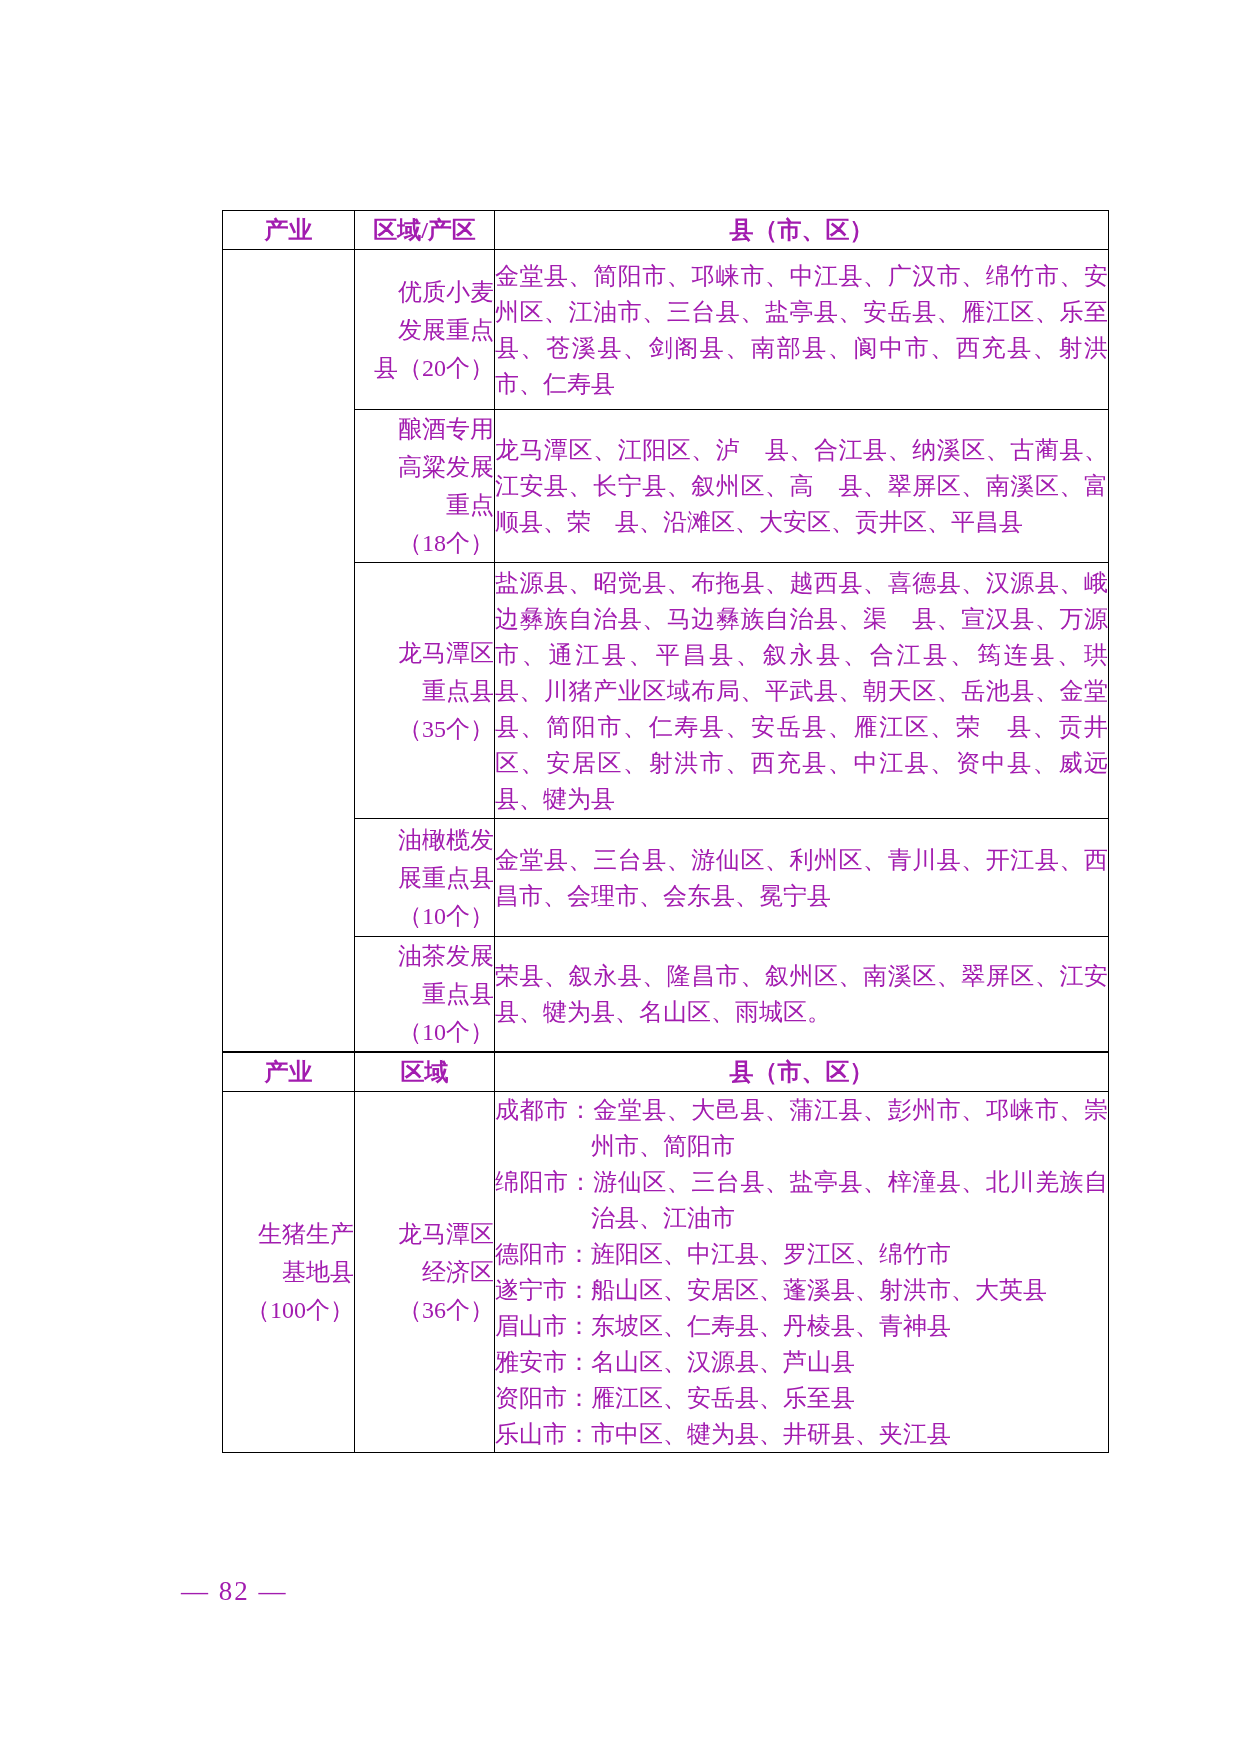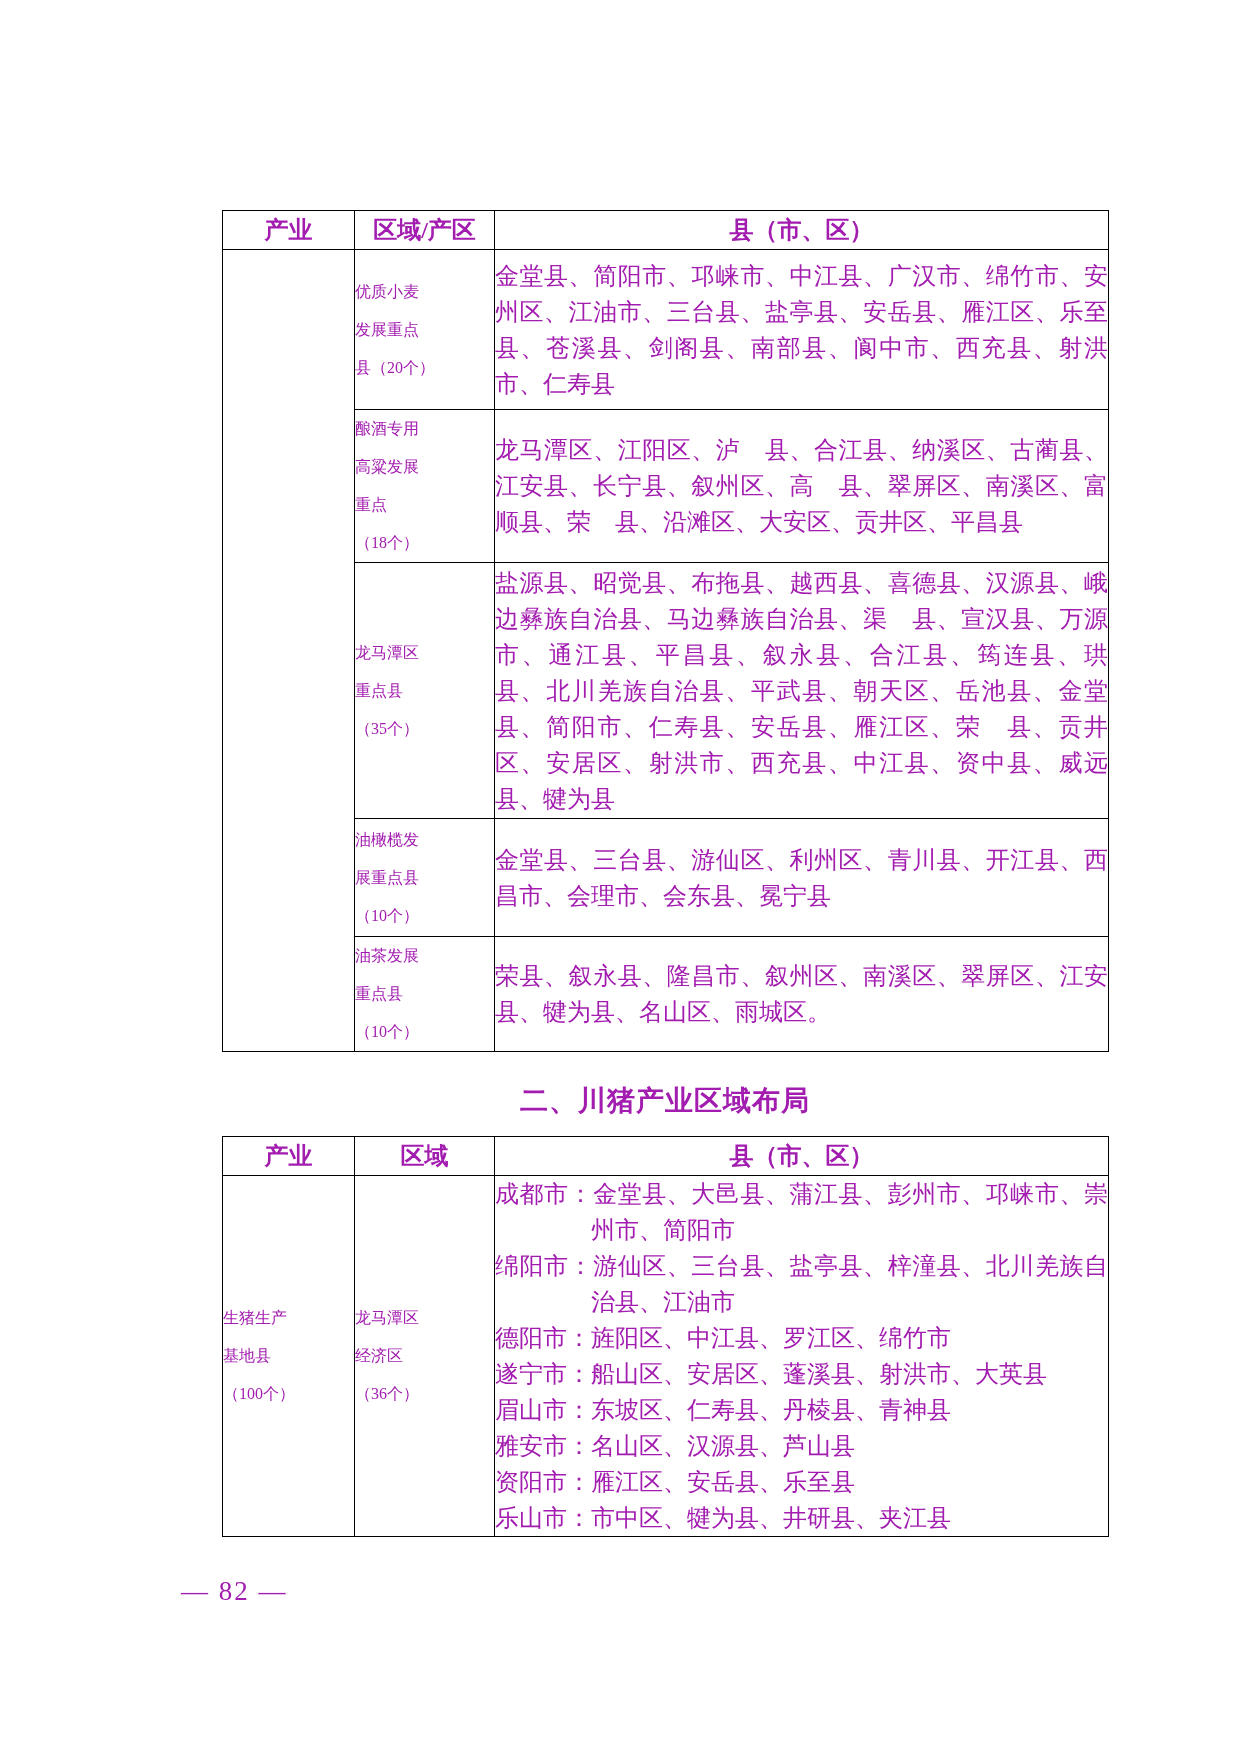--- a/index.html
+++ b/index.html
@@ -34,22 +34,22 @@
     vertical-align: middle;
   }
   th.hdr {
     font-size: 24px;
     font-weight: bold;
     text-align: center;
     height: 38px;
     line-height: 38px;
   }
   td.label-cell {
-    text-align: left;
-    font-size: 16px;
+    text-align: right;
+    font-size: 24px;
     line-height: 38px;
     white-space: pre-line;
   }
   td.counties-cell {
     font-size: 24px;
     line-height: 36px;
     padding: 8px 17px 8px 18px;
     vertical-align: middle;
   }
   .jtext {
@@ -115,21 +115,21 @@
 （18个）</td>
         <td class="counties-cell">
               <div class="jtext">龙马潭区、江阳区、泸　县、合江县、纳溪区、古蔺县、江安县、长宁县、叙州区、高　县、翠屏区、南溪区、富顺县、荣　县、沿滩区、大安区、贡井区、平昌县</div>
             </td>
       </tr>
       <tr style="height:256px;">
         <td class="label-cell">龙马潭区
 重点县
 （35个）</td>
         <td class="counties-cell">
-              <div class="jtext">盐源县、昭觉县、布拖县、越西县、喜德县、汉源县、峨边彝族自治县、马边彝族自治县、渠　县、宣汉县、万源市、通江县、平昌县、叙永县、合江县、筠连县、珙　县、北川羌族自治县、平武县、朝天区、岳池县、金堂县、简阳市、仁寿县、安岳县、雁江区、荣　县、贡井区、安居区、射洪市、西充县、中江县、资中县、威远县、犍为县</div>
+              <div class="jtext">盐源县、昭觉县、布拖县、越西县、喜德县、汉源县、峨边彝族自治县、马边彝族自治县、渠　县、宣汉县、万源市、通江县、平昌县、叙永县、合江县、筠连县、珙　县、川猪产业区域布局、平武县、朝天区、岳池县、金堂县、简阳市、仁寿县、安岳县、雁江区、荣　县、贡井区、安居区、射洪市、西充县、中江县、资中县、威远县、犍为县</div>
             </td>
       </tr>
       <tr style="height:118px;">
         <td class="label-cell">油橄榄发
 展重点县
 （10个）</td>
         <td class="counties-cell">
               <div class="jtext">金堂县、三台县、游仙区、利州区、青川县、开江县、西昌市、会理市、会东县、冕宁县</div>
             </td>
       </tr>
@@ -137,21 +137,20 @@
         <td class="label-cell">油茶发展
 重点县
 （10个）</td>
         <td class="counties-cell">
               <div class="jtext">荣县、叙永县、隆昌市、叙州区、南溪区、翠屏区、江安县、犍为县、名山区、雨城区。</div>
             </td>
       </tr>
     </tbody>
       </table>
 
-    <div class="section-title">二、川猪产业区域布局</div>
 
     <table class="doc-table">
       <colgroup>
         <col class="col-industry">
         <col class="col-region">
         <col class="col-counties">
       </colgroup>
       <tbody>
           <tr>
         <th class="hdr">产业</th>

